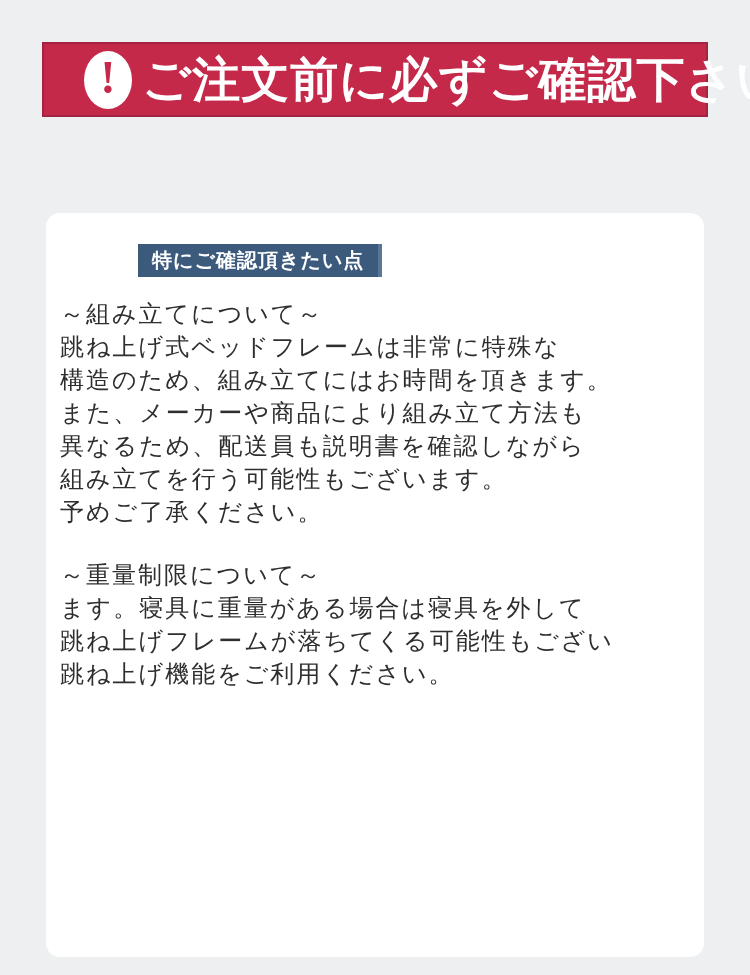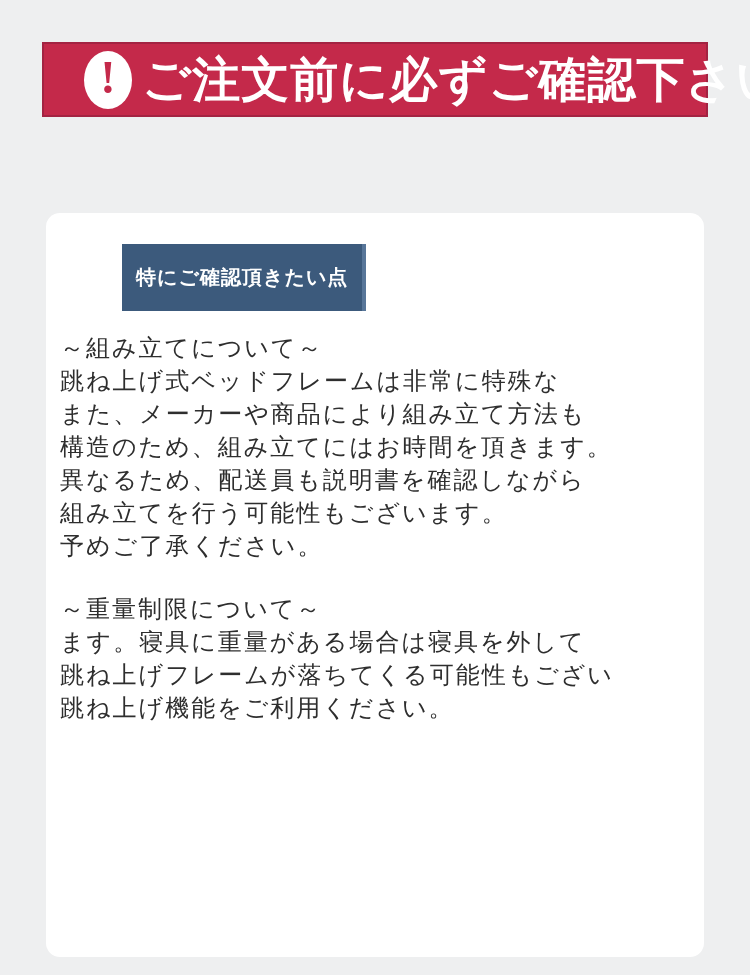--- a/index.html
+++ b/index.html
@@ -59,28 +59,28 @@
   .card {
     width: 658px;
     margin: 96px auto 0 auto;
     background: var(--card-bg);
     border-radius: 14px;
     padding: 31px 14px 0 14px;
     min-height: 744px;
   }
   .badge {
     display: inline-block;
-    margin-left: 62px;
+    margin-left: 78px;
     background: var(--badge-bg);
     color: var(--badge-text);
     font-family: "Liberation Sans", "DejaVu Sans", sans-serif;
     font-weight: bold;
     font-size: 20px;
     letter-spacing: 1px;
-    padding: 20px 14px;
+    padding: 3px 14px;
     border-right: 4px solid var(--badge-edge);
     white-space: nowrap;
   }
   .sections { margin-top: 21px; }
   .section { margin-bottom: 30px; }
   .section:last-child { margin-bottom: 10px; }
   .line {
     font-size: 24px;
     line-height: 33px;
     letter-spacing: 2px;
@@ -97,22 +97,22 @@
   </div>
   <div class="banner-title">ご注文前に必ずご確認下さい</div>
 </div>
 
 <div class="card">
   <div class="badge">特にご確認頂きたい点</div>
   <div class="sections">
       <section class="section">
         <div class="line">～組み立てについて～</div>
         <div class="line">跳ね上げ式ベッドフレームは非常に特殊な</div>
+        <div class="line">構造のため、組み立てにはお時間を頂きます。</div>
         <div class="line">また、メーカーや商品により組み立て方法も</div>
-        <div class="line">構造のため、組み立てにはお時間を頂きます。</div>
         <div class="line">異なるため、配送員も説明書を確認しながら</div>
         <div class="line">組み立てを行う可能性もございます。</div>
         <div class="line">予めご了承ください。</div>
       </section>
       <section class="section">
         <div class="line">～重量制限について～</div>
         <div class="line">ます。寝具に重量がある場合は寝具を外して</div>
         <div class="line">跳ね上げフレームが落ちてくる可能性もござい</div>
         <div class="line">跳ね上げ機能をご利用ください。</div>
       </section>

